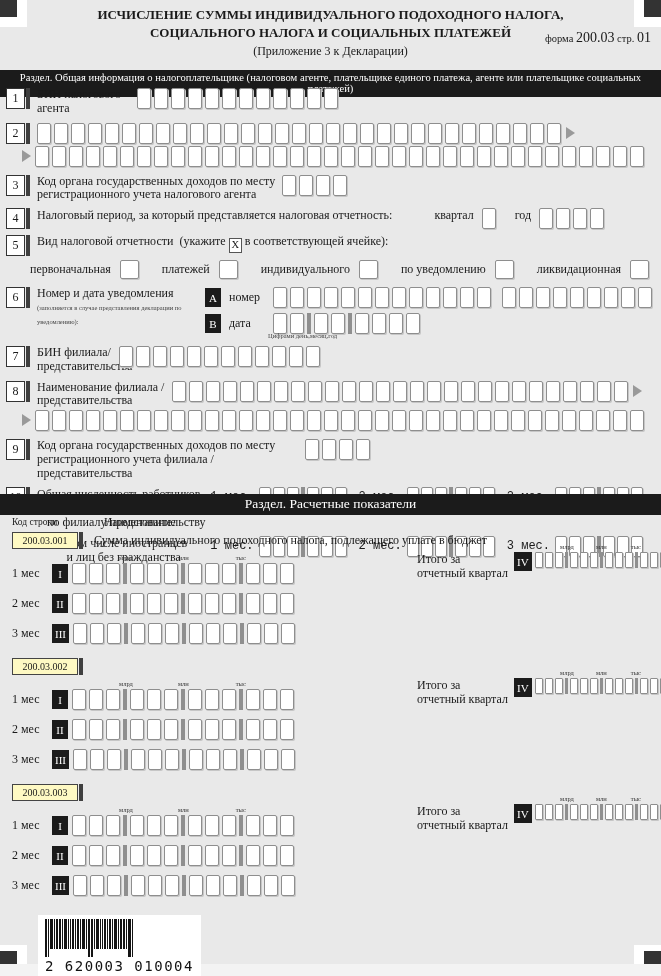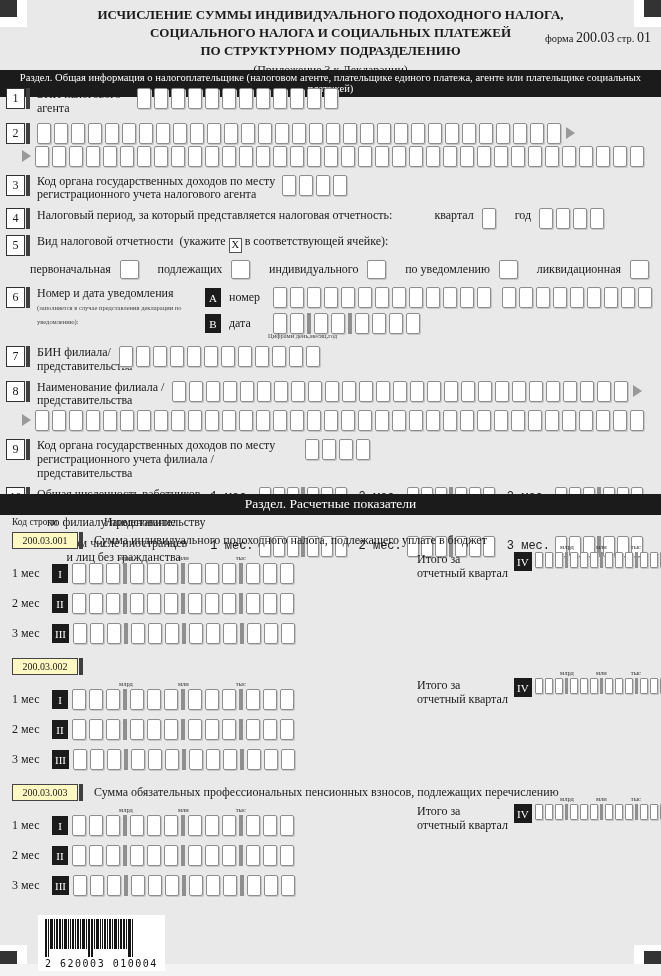--- a/index.html
+++ b/index.html
@@ -121,38 +121,37 @@
   .scales i:nth-child(2) { left:49.5%; }
   .scales i:nth-child(3) { left:75%; }
   .cb-right { position:absolute; left:405px; top:20px; display:flex; align-items:flex-start; }
   .total-label { width:92px; font-size:12px; line-height:1.2; margin-right:5px; }
 
   
   .barcode { position:absolute; left:38px; top:915px; background:#fff; padding:4px 7px 2px; }
   .bars { display:flex; align-items:flex-start; height:38px; }
   .bars span { flex:none; background:#141414; margin-right:1px; height:30px; }
   .bars span.g { height:38px; }
-  .bdigits { font-family:"DejaVu Sans Mono", monospace; font-size:10px; letter-spacing:1.5px;
+  .bdigits { font-family:"DejaVu Sans Mono", monospace; font-size:14px; letter-spacing:1.5px;
              margin-top:1px; color:#111; }
 </style>
 </head>
 <body>
 
 <div class="page">
 
   <div class="corner tl"></div>
   <div class="corner tr"></div>
   <div class="corner bl"></div>
   <div class="corner br"></div>
   <div class="bottom-strip"></div>
 
   <div class="hdr">
     <div class="tline">ИСЧИСЛЕНИЕ СУММЫ ИНДИВИДУАЛЬНОГО ПОДОХОДНОГО НАЛОГА,</div>
     <div class="tline">СОЦИАЛЬНОГО НАЛОГА И СОЦИАЛЬНЫХ ПЛАТЕЖЕЙ</div>
-    <div class="tline">ПО СТРУКТУРНОМУ ПОДРАЗДЕЛЕНИЮ</div>
     <div class="sub">(Приложение 3 к Декларации)</div>
   </div>
   <div class="formref">
     <span>форма</span>
     <span class="big">200.03</span>
     <span>стр.</span>
     <span class="big">01</span>
   </div>
 
   <div class="secbar small">Раздел. Общая информация о налогоплательщике (налоговом агенте, плательщике единого платежа, агенте или плательщике социальных платежей)</div>
@@ -290,21 +289,21 @@
         <span>Вид налоговой отчетности</span>
         &nbsp;<span>(укажите</span><span class="xbox">X</span><span>в соответствующей ячейке):</span>
       </div>
     </div>
     <div class="opts">
       <div class="opt">
         <span>первоначальная</span>
         <span class="chk"></span>
       </div>
       <div class="opt">
-        <span>подлежащих</span>
+        <span>платежей</span>
         <span class="chk"></span>
       </div>
       <div class="opt">
         <span>индивидуального</span>
         <span class="chk"></span>
       </div>
       <div class="opt">
         <span>по уведомлению</span>
         <span class="chk"></span>
       </div>
@@ -779,21 +778,20 @@
                 <span class="cell"></span>
                 <span class="cell"></span>
               </span>
       </span>
     </div>
   </div>
 
   <div class="calc-block">
     <div class="cb-head">
       <div class="code-box">200.03.003</div>
-      <div class="cb-name">Сумма обязательных профессиональных пенсионных взносов, подлежащих перечислению</div>
     </div>
     <div class="cb-row">
       <span class="cb-mlab">1 мес</span>
       <span class="marker">I</span>
       <span class="stripwrap">
         <span class="scales">
                 <i>млрд</i>
                 <i>млн</i>
                 <i>тыс</i>
               </span>

